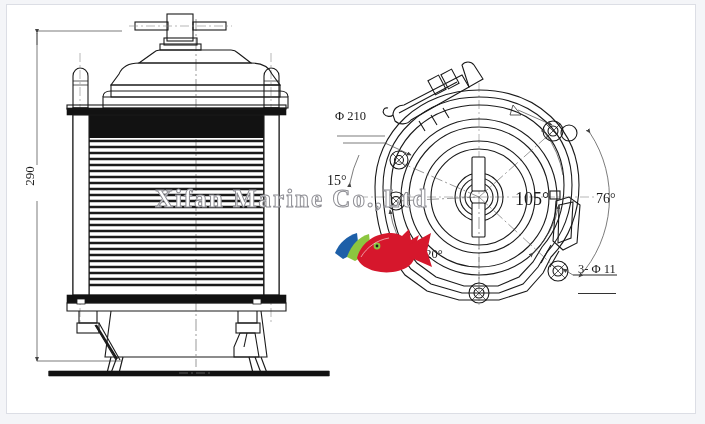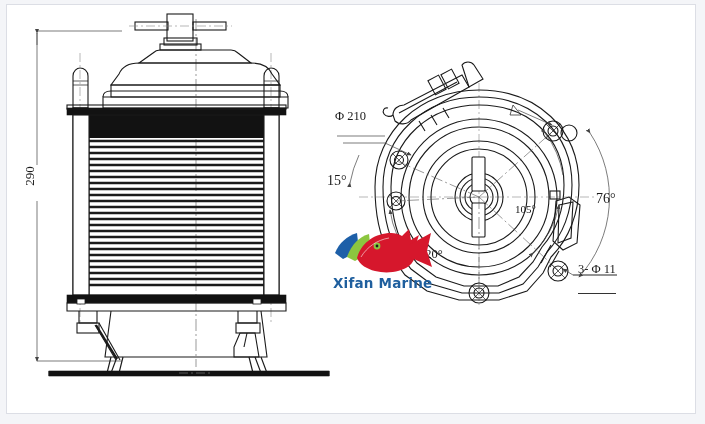--- a/index.html
+++ b/index.html
@@ -351,43 +351,43 @@
     </svg>
 
     <div class="dim-label" id="lbl-290">290</div>
 
     <div class="dim-label" style="left:328px; top:104px; font-size:12.5px;">Φ 210</div>
 
     <div class="dim-label" style="left:320px; top:168px; font-size:14px;">15°</div>
 
     <div class="dim-label" style="left:412px; top:242px; font-size:12.5px;">120°</div>
 
-    <div class="dim-label" style="left:508px; top:198px; font-size:11px;">105°</div>
+    <div class="dim-label" style="left:508px; top:184px; font-size:18px;">105°</div>
 
     <div class="dim-label" style="left:589px; top:186px; font-size:14px;">76°</div>
 
     <div class="dim-label" style="left:571px; top:257px; font-size:12.5px; border-bottom:1px solid #333; padding-bottom:16px;">3- Φ 11</div>
 
+    <div class="wm" id="wm-text">Xifan Marine Co.,Ltd</div>
 
     <div id="logo-wrap">
       <svg viewBox="0 0 104 48" width="104" height="48">
 
         <path d="M2 26 C6 16 14 9 24 6 L26 24 L10 32 Z" fill="#1d5fa8"></path>
 
         <path d="M14 30 C18 18 26 10 36 7 L38 25 L22 34 Z" fill="#8cc63f"></path>
 
         <path d="M24 31 C28 16 42 6 58 6 C62 6 66 7 69 9
                  L76 2 L78 13 L86 8 L82 20
                  C84 26 82 34 76 39 C68 45 54 47 42 44
                  C34 42 27 38 24 31 Z" fill="#d6172c"></path>
 
         <path d="M76 18 L98 6 L94 24 L99 40 L76 30 Z" fill="#d6172c"></path>
 
         <circle cx="44" cy="19" r="3.4" fill="#8cc63f"></circle>
         <circle cx="44" cy="19" r="1.4" fill="#1a1a1a"></circle>
 
         <path d="M28 30 C34 20 44 13 56 11" fill="none" stroke="#ffffff" stroke-width="0.8" opacity="0.7"></path>
       </svg>
-      <div id="logo-text">Xifan Marine</div>
     </div>
 
   </div>
 </div>
 
 </body></html>

